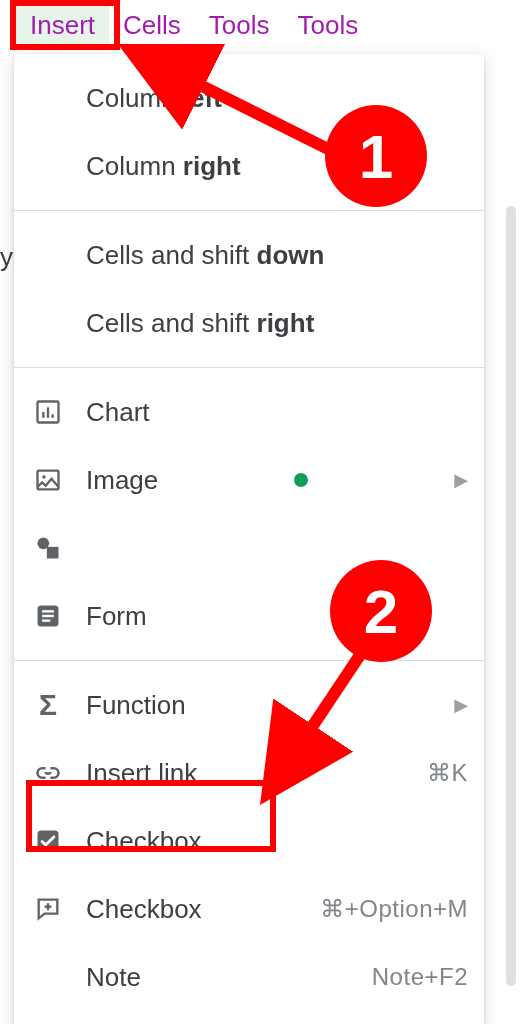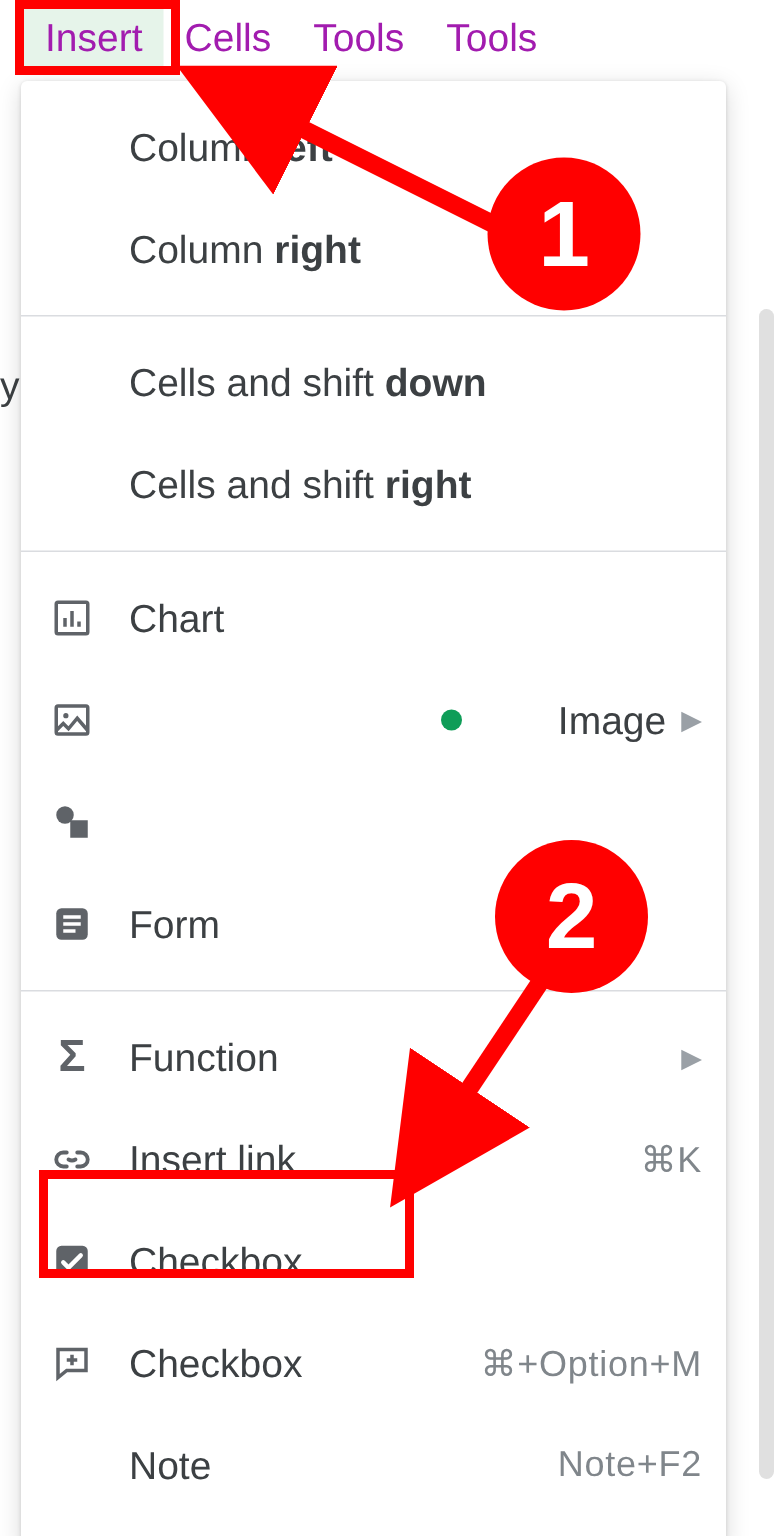--- a/index.html
+++ b/index.html
@@ -167,21 +167,21 @@
     <span class="icon-slot">
       <svg viewBox="0 0 24 24" width="28" height="28" fill="none" stroke="currentColor" stroke-width="2">
         <rect x="3" y="3" width="18" height="18" rx="1"></rect>
         <line x1="8" y1="17" x2="8" y2="12"></line>
           <line x1="12" y1="17" x2="12" y2="8"></line>
           <line x1="16" y1="17" x2="16" y2="14"></line>
       </svg>
     </span>
     <span class="menu-label">Chart</span>
   </div>
-  <div class="menu-row" style="position:relative;text-align:right;">
+  <div class="menu-row" style="position:relative;">
     <span class="icon-slot">
       <svg viewBox="0 0 24 24" width="28" height="28" fill="none" stroke="currentColor" stroke-width="2">
         <rect x="3" y="4" width="18" height="16" rx="1"></rect>
         <circle cx="8.5" cy="9.5" r="1.5" fill="currentColor" stroke="none"></circle>
         <path d="M21 18l-6-7-5 6-3-3-4 4"></path>
       </svg>
     </span>
     <span class="menu-label">Image</span>
     <span class="green-dot"></span>
     <span class="submenu-arrow">▶</span>

